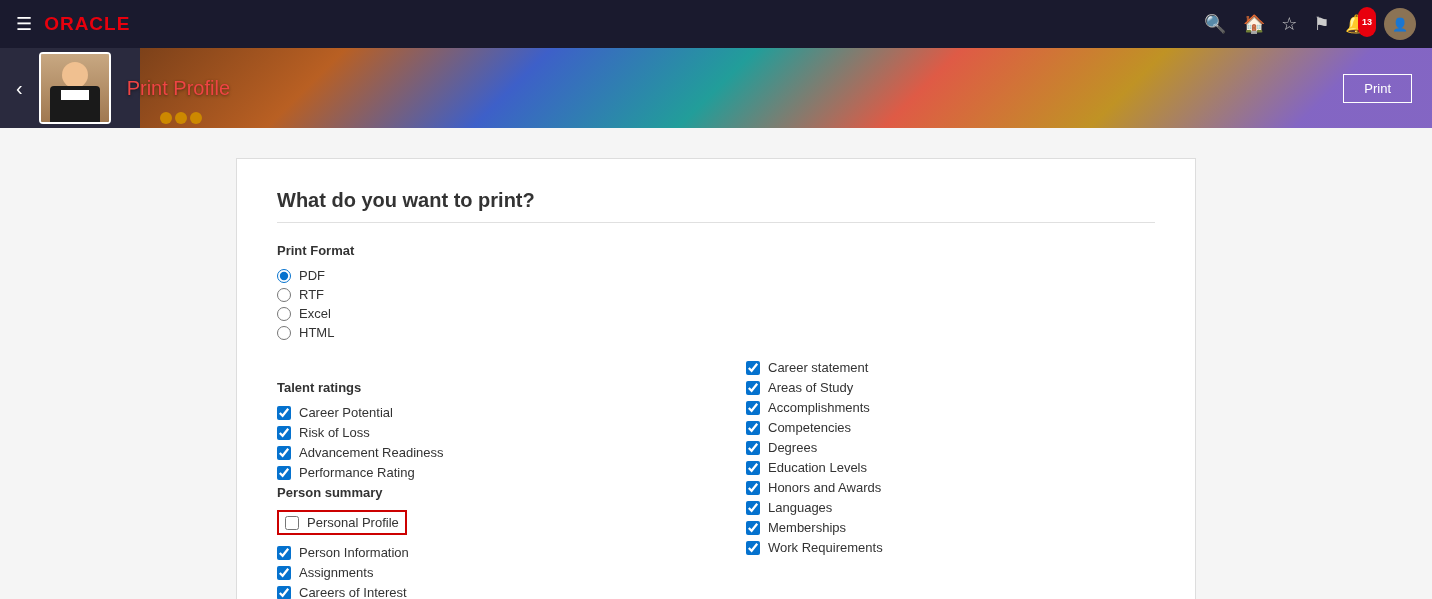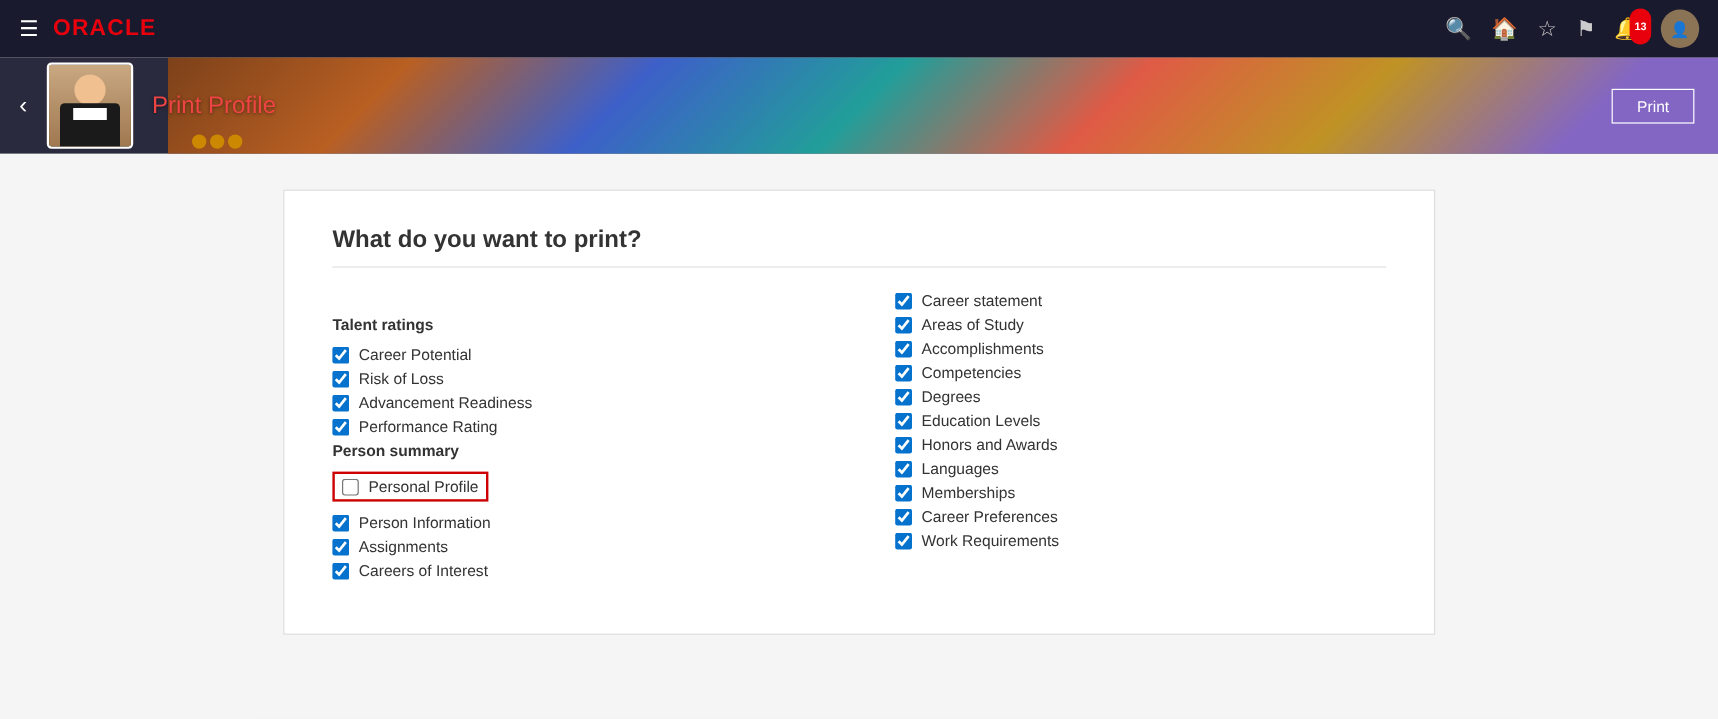--- a/index.html
+++ b/index.html
@@ -235,20 +235,41 @@
     <button class="print-btn">Print</button>
   </div>
 </div>
 
 <div class="main-content">
   <div class="content-card">
 
     <h2 class="page-title">What do you want to print?</h2>
     <hr class="divider">
 
+    <div>
+      <div class="section-label">Print Format</div>
+      <div class="radio-group">
+        <label>
+          <input type="radio" name="format" value="PDF" checked="" style="">
+          <span>PDF</span>
+        </label>
+        <label>
+          <input type="radio" name="format" value="RTF" style="">
+          <span>RTF</span>
+        </label>
+        <label>
+          <input type="radio" name="format" value="Excel" style="">
+          <span>Excel</span>
+        </label>
+        <label>
+          <input type="radio" name="format" value="HTML" style="">
+          <span>HTML</span>
+        </label>
+      </div>
+    </div>
 
     <div class="two-col">
 
       <div class="col">
 
         <div style="margin-top: 20px;">
           <div class="subsection-title">Talent ratings</div>
           <div class="checkbox-item">
             <input type="checkbox" id="career-potential" checked="" style="">
             <label for="career-potential">Career Potential</label>
@@ -326,24 +347,20 @@
           </div>
           <div class="checkbox-item">
             <input type="checkbox" id="languages" checked="" style="">
             <label for="languages">Languages</label>
           </div>
           <div class="checkbox-item">
             <input type="checkbox" id="memberships" checked="" style="">
             <label for="memberships">Memberships</label>
           </div>
           <div class="checkbox-item">
-            <input type="checkbox" id="career-prefs" checked="" style="">
-            <label for="career-prefs">Career Preferences</label>
-          </div>
-          <div class="checkbox-item">
             <input type="checkbox" id="work-req" checked="" style="">
             <label for="work-req">Work Requirements</label>
           </div>
 
         </div>
       </div>
 
     </div>
   </div>
 </div>

